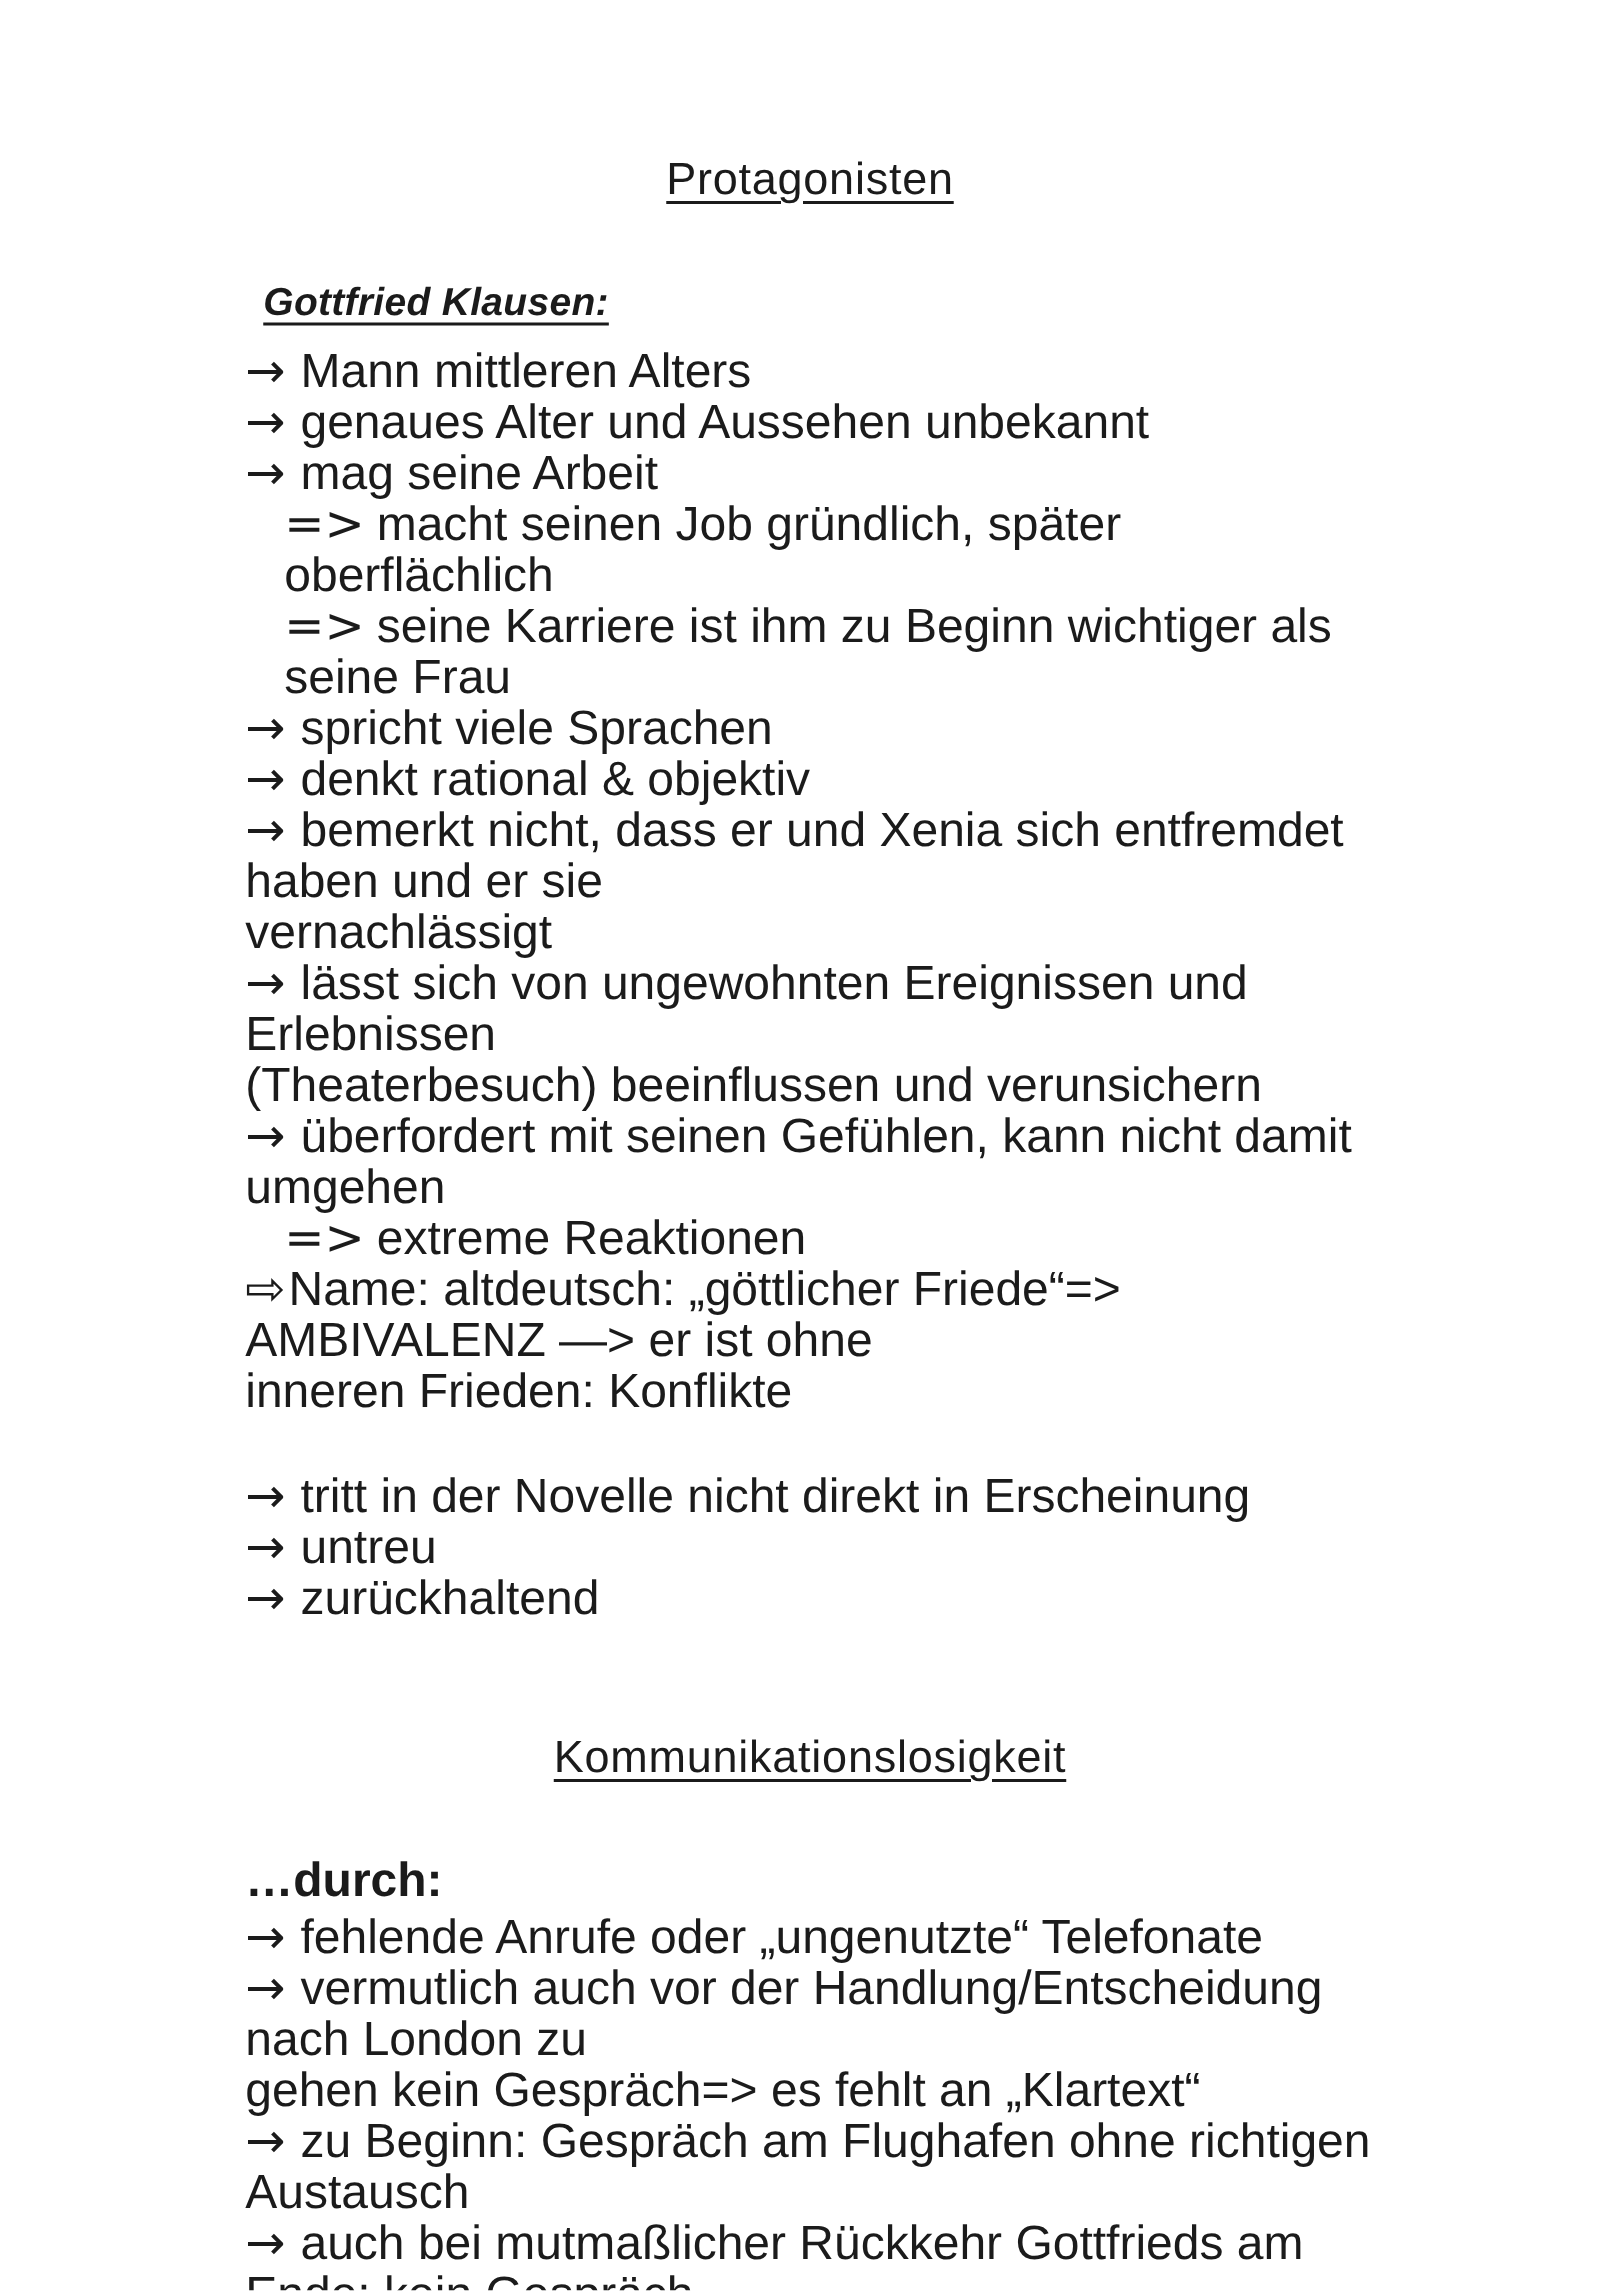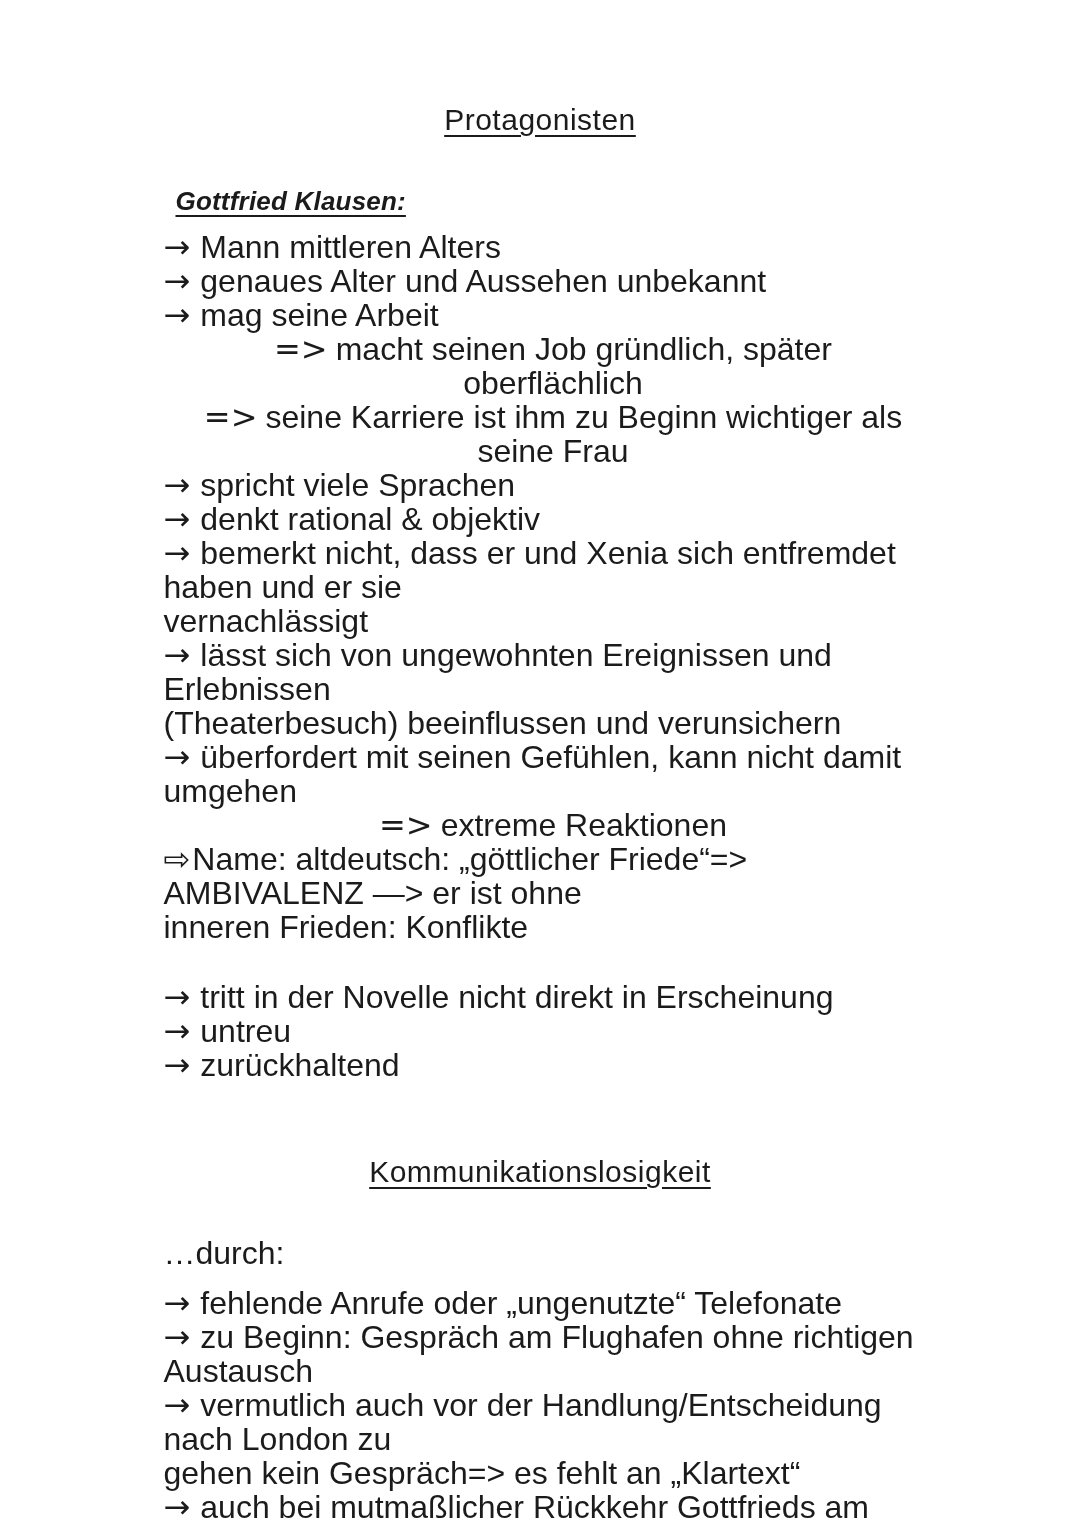--- a/index.html
+++ b/index.html
@@ -44,22 +44,22 @@
     letter-spacing: 0.2px;
   }
   .block { margin: 0; }
   .block + .block { margin-top: 36px; }
   .line {
     margin: 0;
     font-size: 32px;
     line-height: 34px;
   }
   .line .text { white-space: pre-wrap; }
-  .line.indent { padding-left: 26px; text-align: center; }
-  .line.intro { margin-bottom: 16px; }
+  .line.indent { padding-left: 26px; }
+  .line.intro { margin-bottom: 4px; font-weight: bold; }
   .marker {
     font-family: "DejaVu Sans", sans-serif;
   }
   .marker.arrow  { margin-right: 10px; }
   .marker.imply  { margin-right: 8px; }
   .marker.hollow { margin-right: 2px; }
 </style>
 </head>
 <body>
 
@@ -101,20 +101,20 @@
   </section>
 
   <h1 class="section-title second">
     <span class="u">Kommunikationslosigkeit</span>
   </h1>
 
   <section class="block">
     <p class="line intro">…durch:</p>
     <div class="lines">
         <p class="line"><span class="marker arrow">→</span><span class="text">fehlende Anrufe oder „ungenutzte“ Telefonate</span></p>
-        <p class="line"><span class="marker arrow">→</span><span class="text">zu Beginn: Gespräch am Flughafen ohne richtigen Austausch</span></p>
         <p class="line"><span class="marker arrow">→</span><span class="text">vermutlich auch vor der Handlung/Entscheidung nach London zu
 gehen kein Gespräch=&gt; es fehlt an „Klartext“</span></p>
+        <p class="line"><span class="marker arrow">→</span><span class="text">zu Beginn: Gespräch am Flughafen ohne richtigen Austausch</span></p>
         <p class="line"><span class="marker arrow">→</span><span class="text">auch bei mutmaßlicher Rückkehr Gottfrieds am Ende: kein Gespräch</span></p>
       </div>
   </section>
 
 </div>
 
 </body></html>

